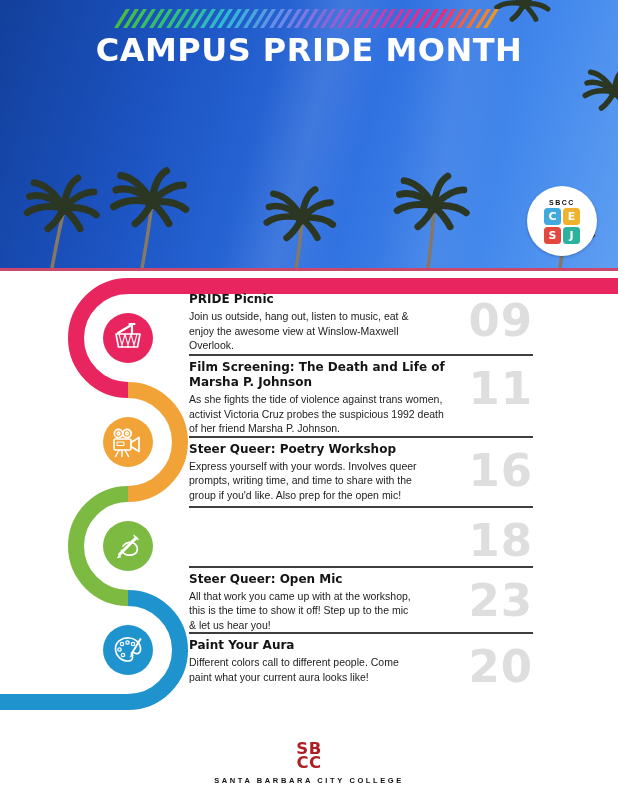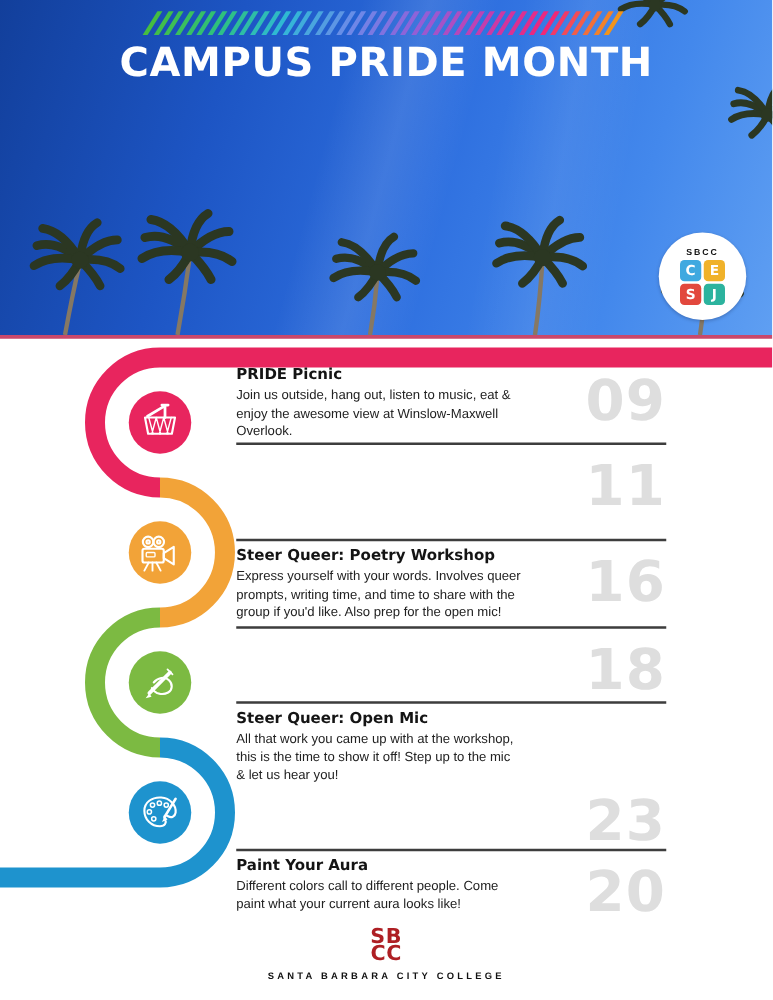--- a/index.html
+++ b/index.html
@@ -49,21 +49,21 @@
   
   .timeline{position:absolute;left:0;top:0;width:618px;height:800px;}
   
   .events{position:absolute;left:189px;top:288px;width:344px;}
   .event{display:flex;border-bottom:2px solid #3d3d3d;padding:4px 0 0;}
   .event:last-child{border-bottom:none;}
   .event:nth-child(1){min-height:62px;}
   .event:nth-child(2){min-height:71px;}
   .event:nth-child(3){min-height:64px;}
   .event:nth-child(4){min-height:54px;}
-  .event:nth-child(5){min-height:56px;flex-direction:column;}
+  .event:nth-child(5){min-height:56px;}
   .event:nth-child(6){min-height:50px;}
   .event-text{width:268px;}
   .event-title{
     font-family:"DejaVu Sans","Liberation Sans",sans-serif;
     font-weight:bold;font-size:12px;line-height:15px;color:#141414;
     margin-bottom:2px;white-space:pre-line;
   }
   .event-desc{font-size:10.5px;line-height:14.5px;color:#222;white-space:pre-line;}
   .event-date{
     flex:1;text-align:right;padding-top:6px;
@@ -241,20 +241,25 @@
       <div class="event-text">
         <div class="event-title">PRIDE Picnic</div>
         <div class="event-desc">Join us outside, hang out, listen to music, eat &amp;
 enjoy the awesome view at Winslow-Maxwell
 Overlook.</div>
       </div>
       <div class="event-date">09</div>
     </div>
     <div class="event">
       <div class="event-text">
+        <div class="event-title">Film Screening: The Death and Life of
+Marsha P. Johnson</div>
+        <div class="event-desc">As she fights the tide of violence against trans women,
+activist Victoria Cruz probes the suspicious 1992 death
+of her friend Marsha P. Johnson.</div>
       </div>
       <div class="event-date">11</div>
     </div>
     <div class="event">
       <div class="event-text">
         <div class="event-title">Steer Queer:  Poetry Workshop</div>
         <div class="event-desc">Express yourself with your words. Involves queer
 prompts, writing time, and time to share with the
 group if you'd like. Also prep for the open mic!</div>
       </div>

